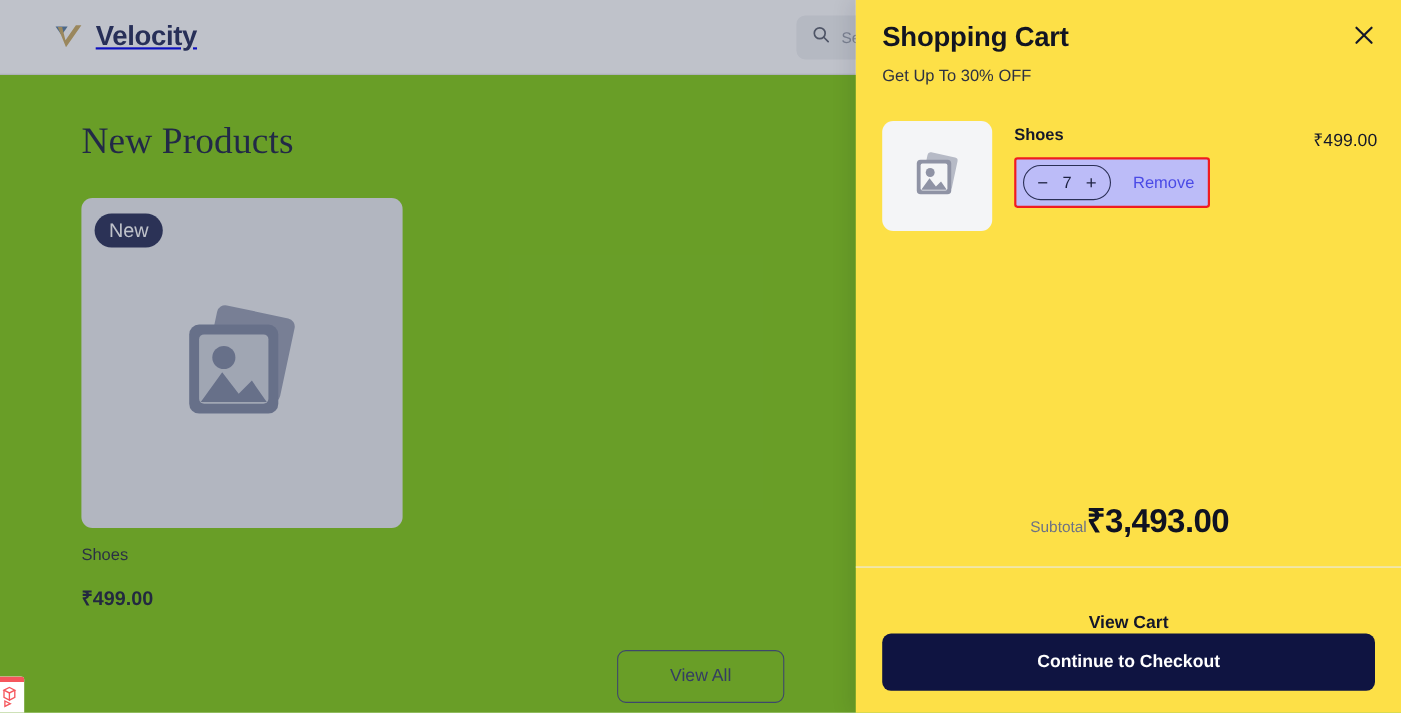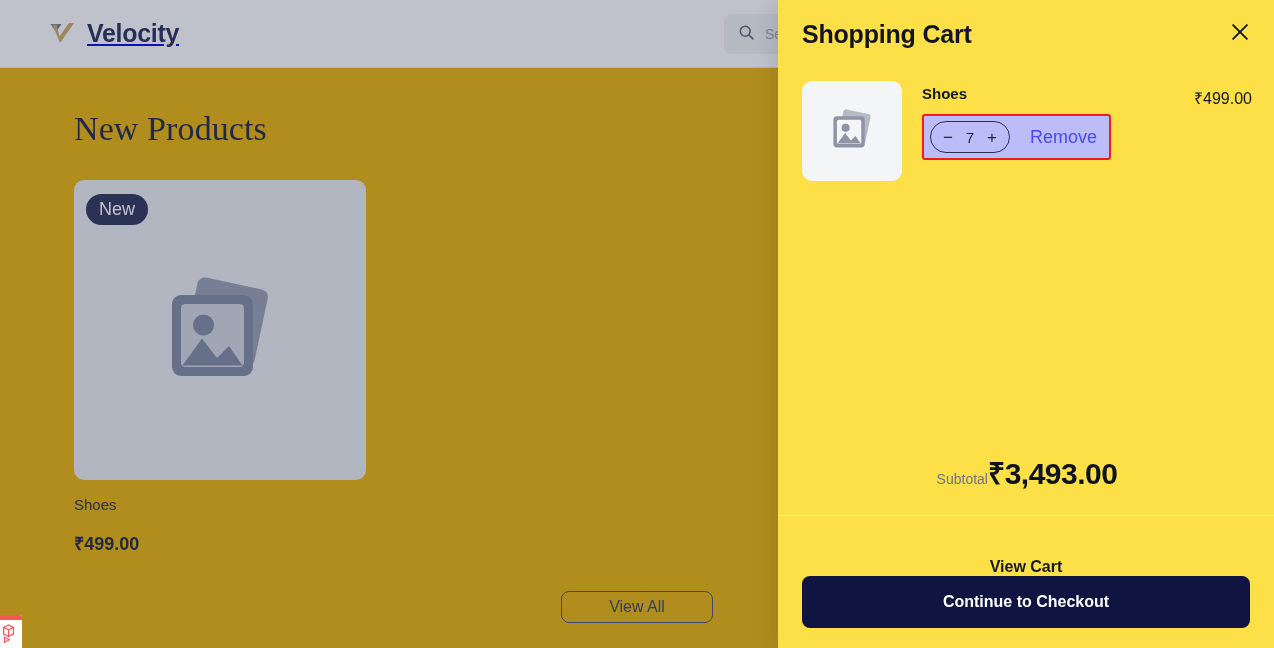--- a/index.html
+++ b/index.html
@@ -15,21 +15,21 @@
     font-family: "Liberation Sans", sans-serif;
     background: #ffffff;
     position: relative;
     -webkit-font-smoothing: antialiased;
   }
 
   
   #storefront {
     position: absolute;
     inset: 0;
-    background: #eab308;
+    background: #84cc16;
     overflow: hidden;
   }
 
   #site-header {
     height: 68px;
     border-bottom: 1px solid #e7e7ea;
     display: flex;
     align-items: center;
     padding: 0 40px;
     background: #ffffff;
@@ -127,21 +127,21 @@
     color: #20253a;
   }
 
   #view-all-wrap {
     display: flex;
     justify-content: center;
     margin-top: 36px;
   }
   #view-all-btn {
     width: 152px;
-    height: 32px;
+    height: 48px;
     border: 1px solid #464f77;
     background: transparent;
     color: #39416b;
     border-radius: 8px;
     font-size: 16px;
     font-family: "Liberation Sans", sans-serif;
     cursor: pointer;
   }
 
   
@@ -271,21 +271,21 @@
     align-items: center;
     justify-content: center;
   }
   .qty-value {
     min-width: 18px;
     text-align: center;
     font-size: 15px;
     color: #1d2141;
   }
   .remove-link {
-    font-size: 18px;
+    font-size: 15px;
     color: #4a4ae6;
     cursor: pointer;
     background: transparent;
     border: none;
     font-family: "Liberation Sans", sans-serif;
     padding: 0 4px;
   }
 
   #subtotal-row {
     display: flex;
@@ -417,20 +417,21 @@
 
   </div>
 </div>
 
 <div id="scrim"></div>
 
 <aside id="cart-drawer">
 
   <div id="cart-head">
     <div id="cart-title">Shopping Cart</div>
+    <div id="cart-sub">Get Up To 30% OFF</div>
     <button id="cart-close" aria-label="Close">
       <svg width="22" height="22" viewBox="0 0 24 24" aria-hidden="true">
         <line x1="4.5" y1="4.5" x2="19.5" y2="19.5" stroke="#14172a" stroke-width="2.1" stroke-linecap="round"></line>
         <line x1="19.5" y1="4.5" x2="4.5" y2="19.5" stroke="#14172a" stroke-width="2.1" stroke-linecap="round"></line>
       </svg>
     </button>
   </div>
 
   <div id="cart-items">
 

